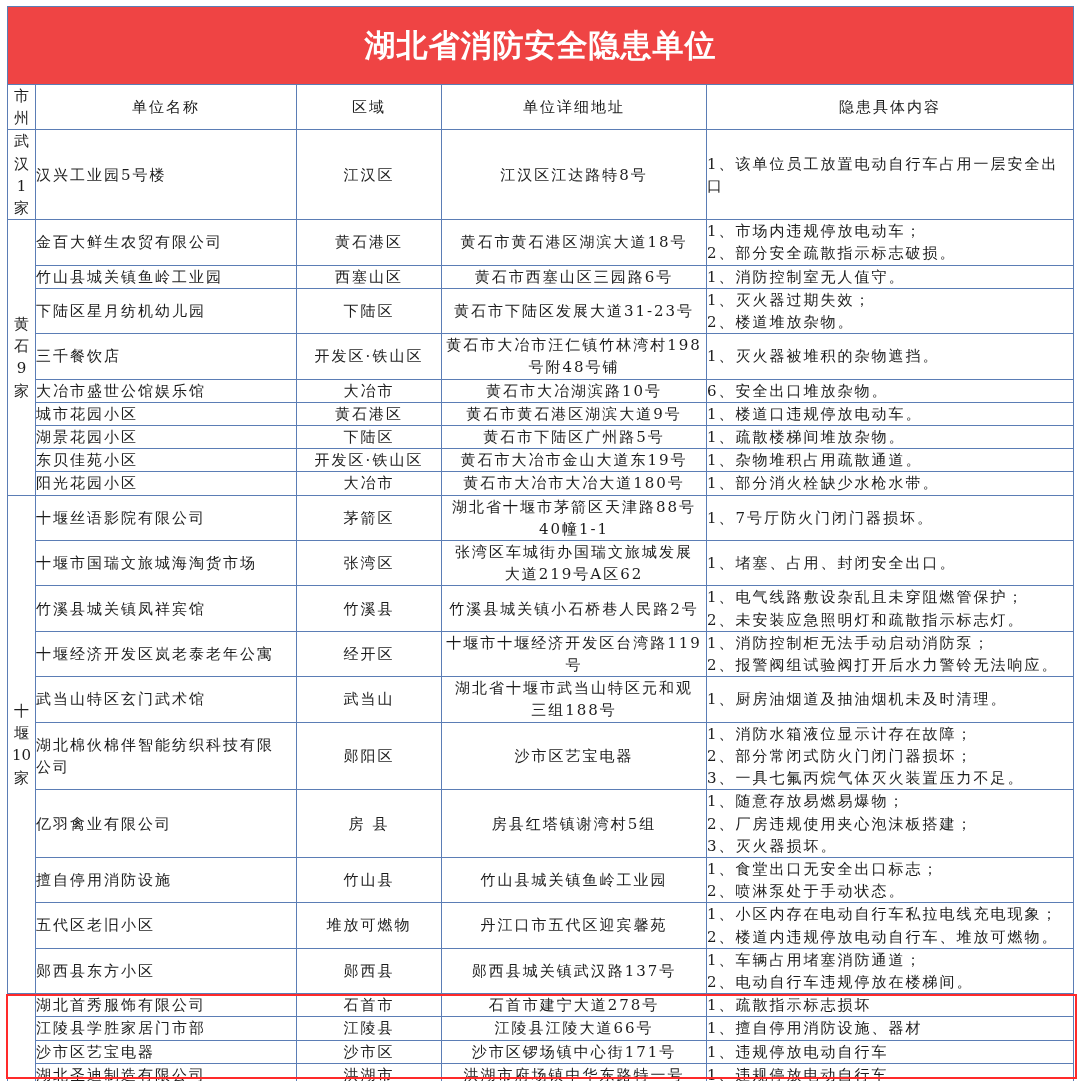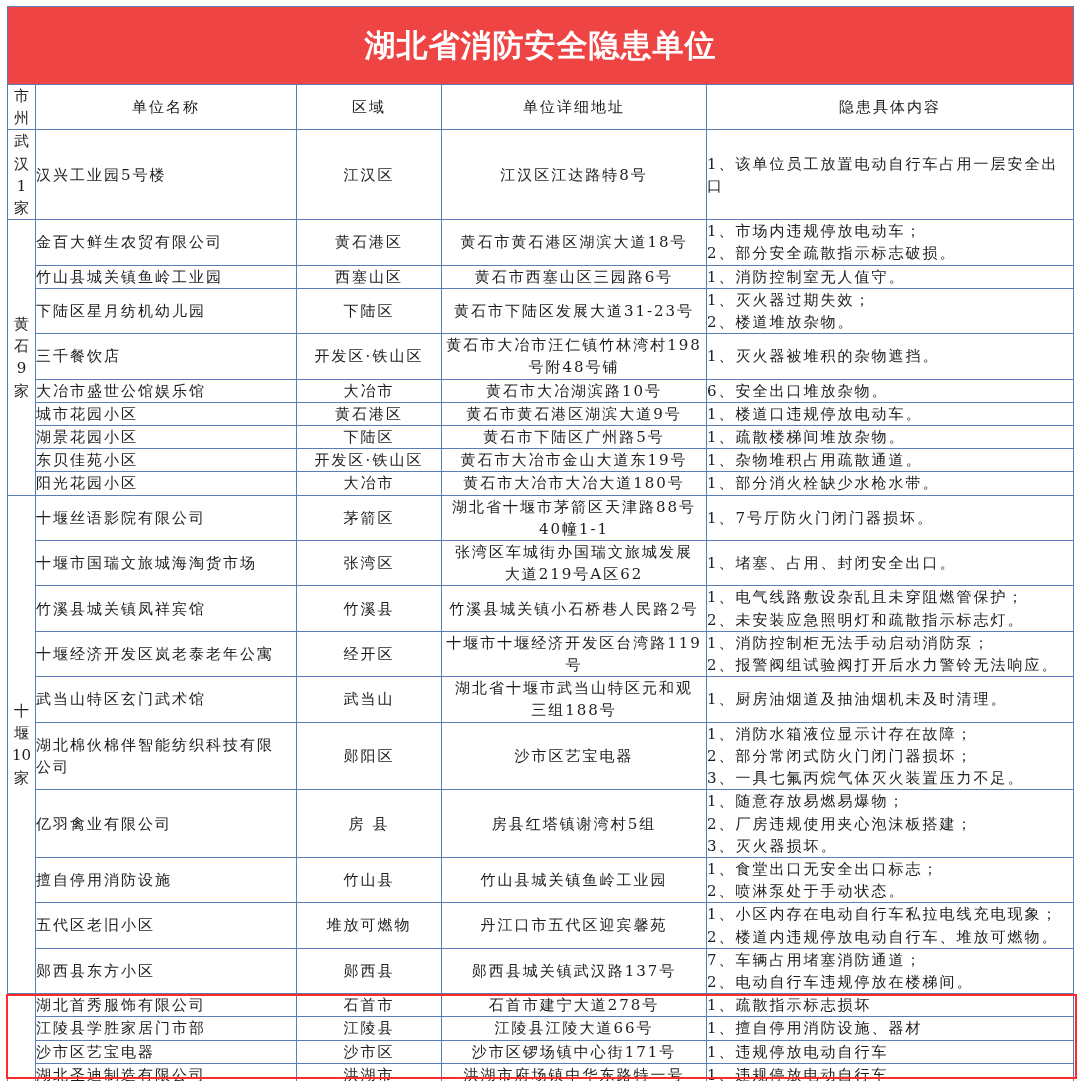--- a/index.html
+++ b/index.html
@@ -338,21 +338,21 @@
         </tr>
         <tr>
           <td class="c-name">
             <div class="ln">郧西县东方小区</div>
           </td>
           <td class="c-district">郧西县</td>
           <td class="c-address">
             <div class="ln">郧西县城关镇武汉路137号</div>
           </td>
           <td class="c-hazards">
-            <div class="ln">7、车辆占用堵塞消防通道；</div>
+            <div class="ln">1、车辆占用堵塞消防通道；</div>
             <div class="ln">2、电动自行车违规停放在楼梯间。</div>
           </td>
         </tr>
         <tr>
           <td class="c-city" rowspan="7"></td>
           <td class="c-name">
             <div class="ln">湖北首秀服饰有限公司</div>
           </td>
           <td class="c-district">石首市</td>
           <td class="c-address">

